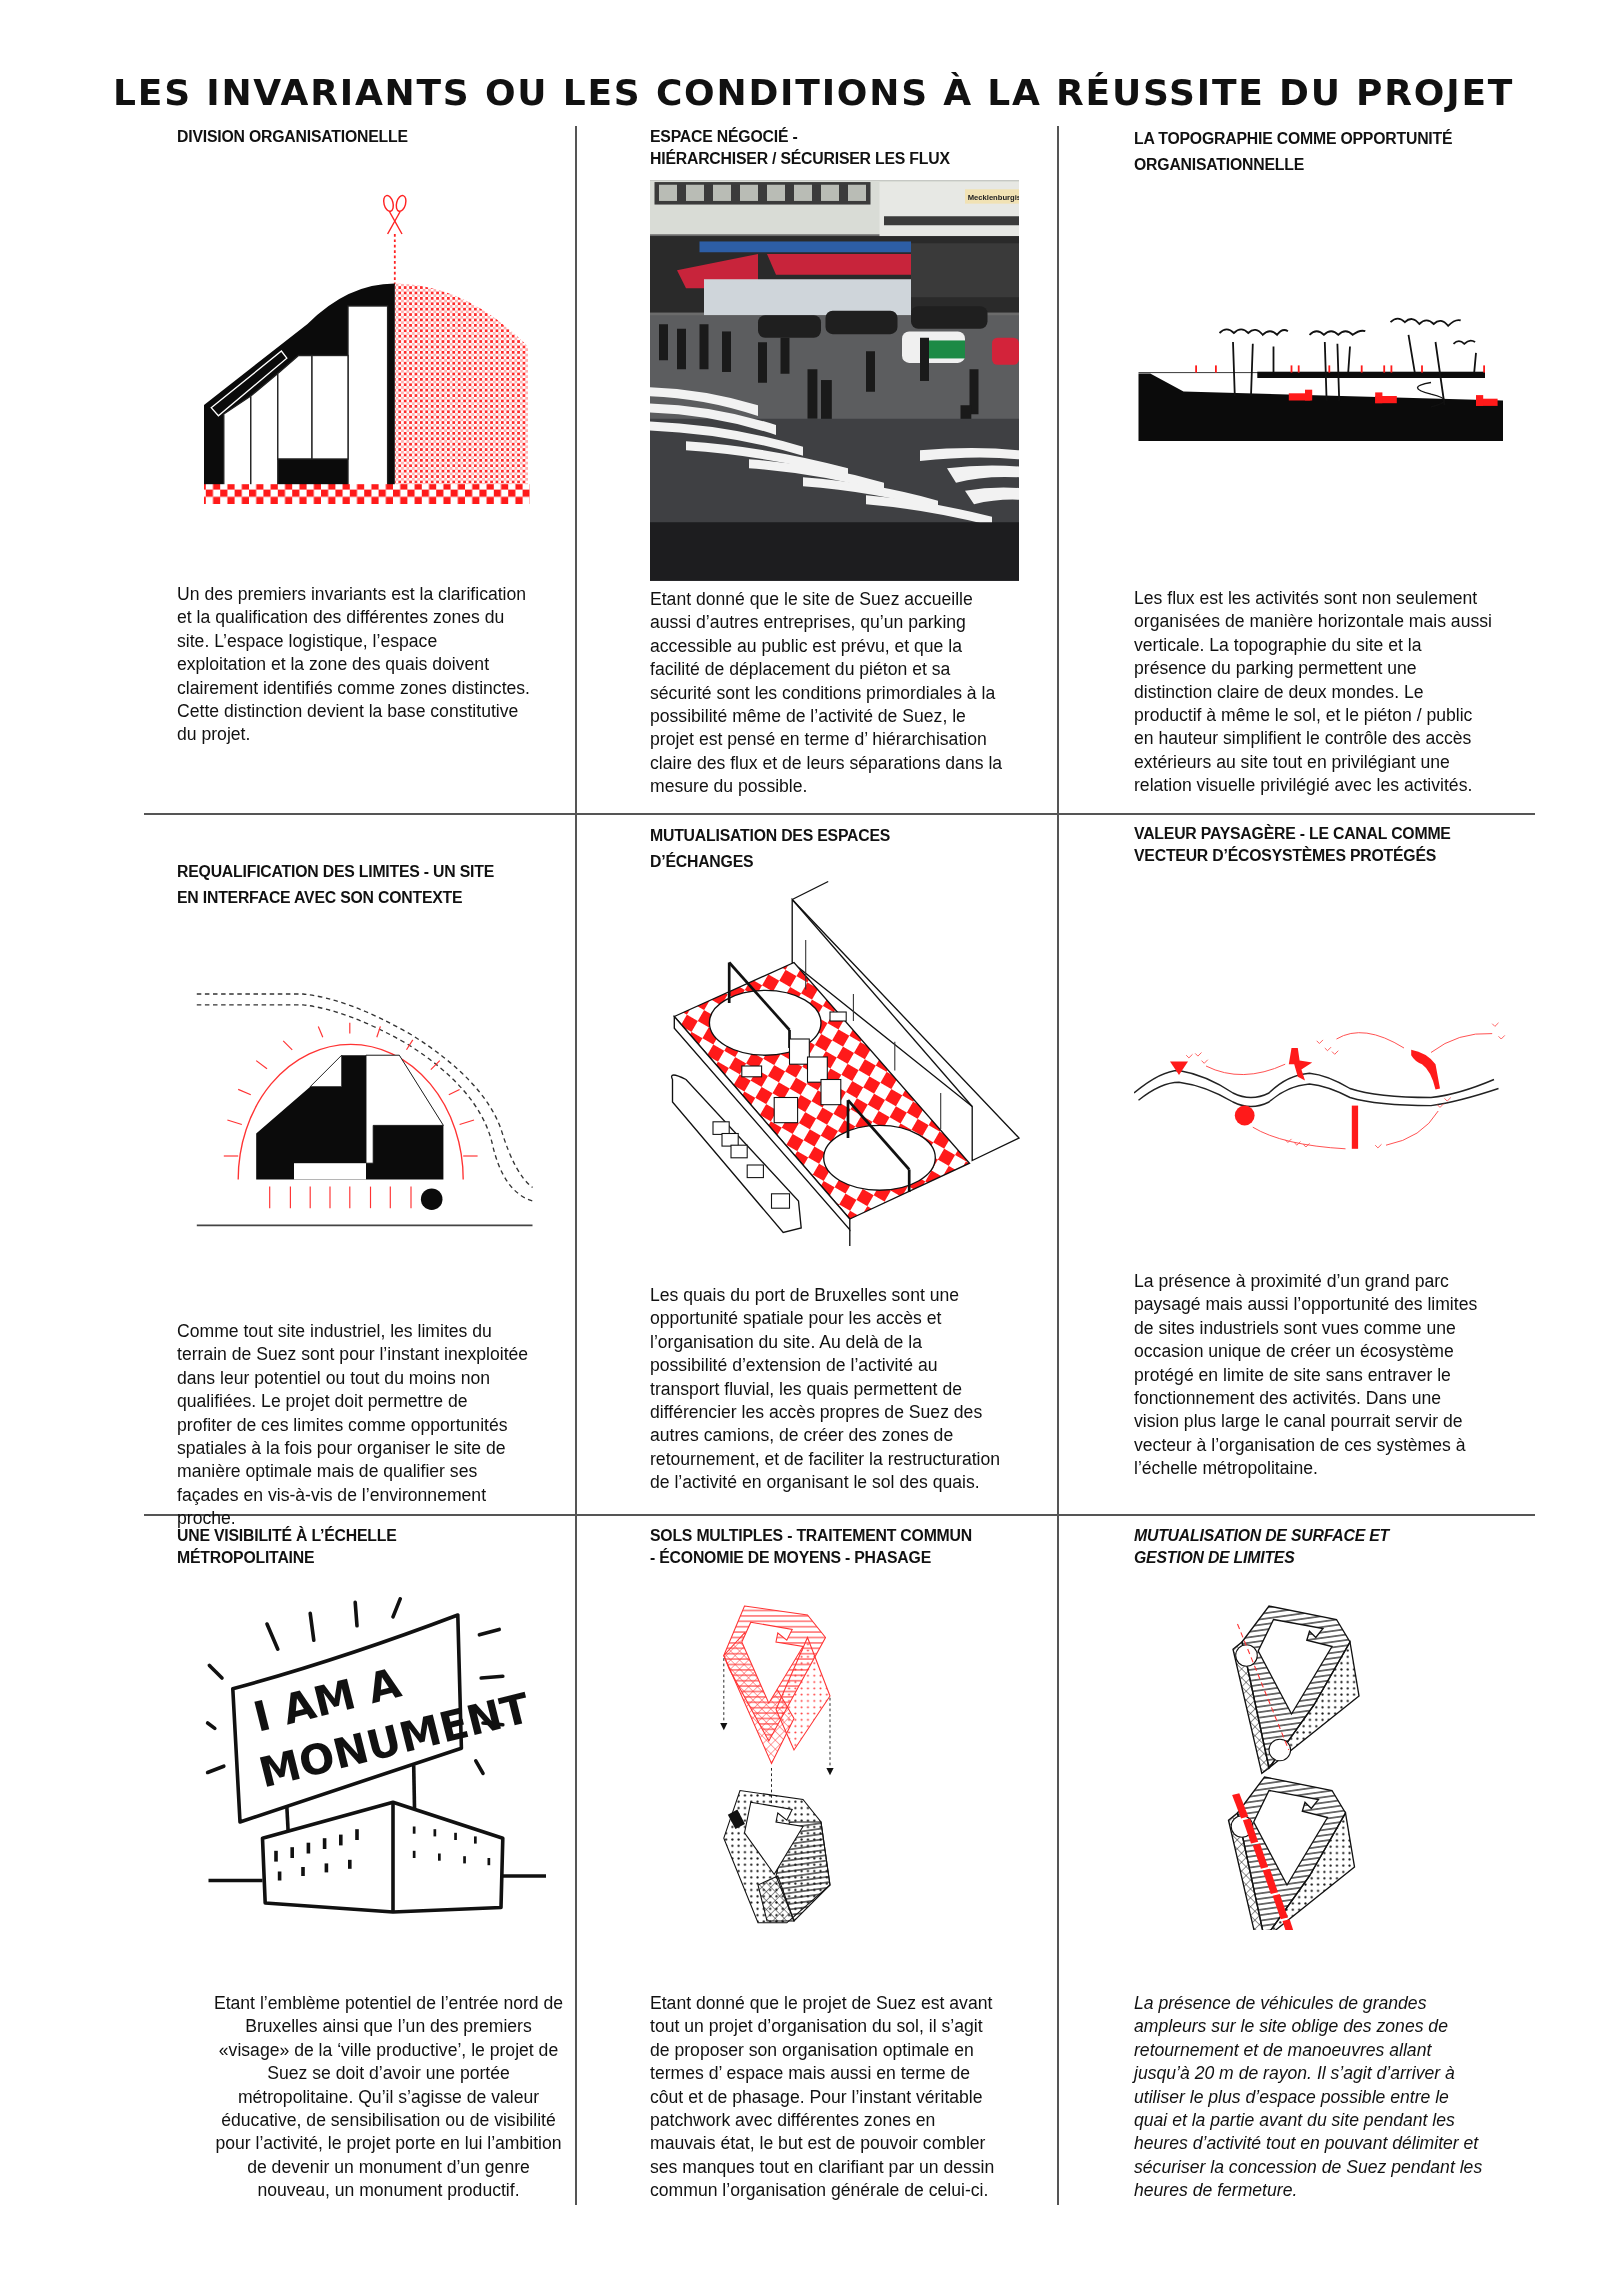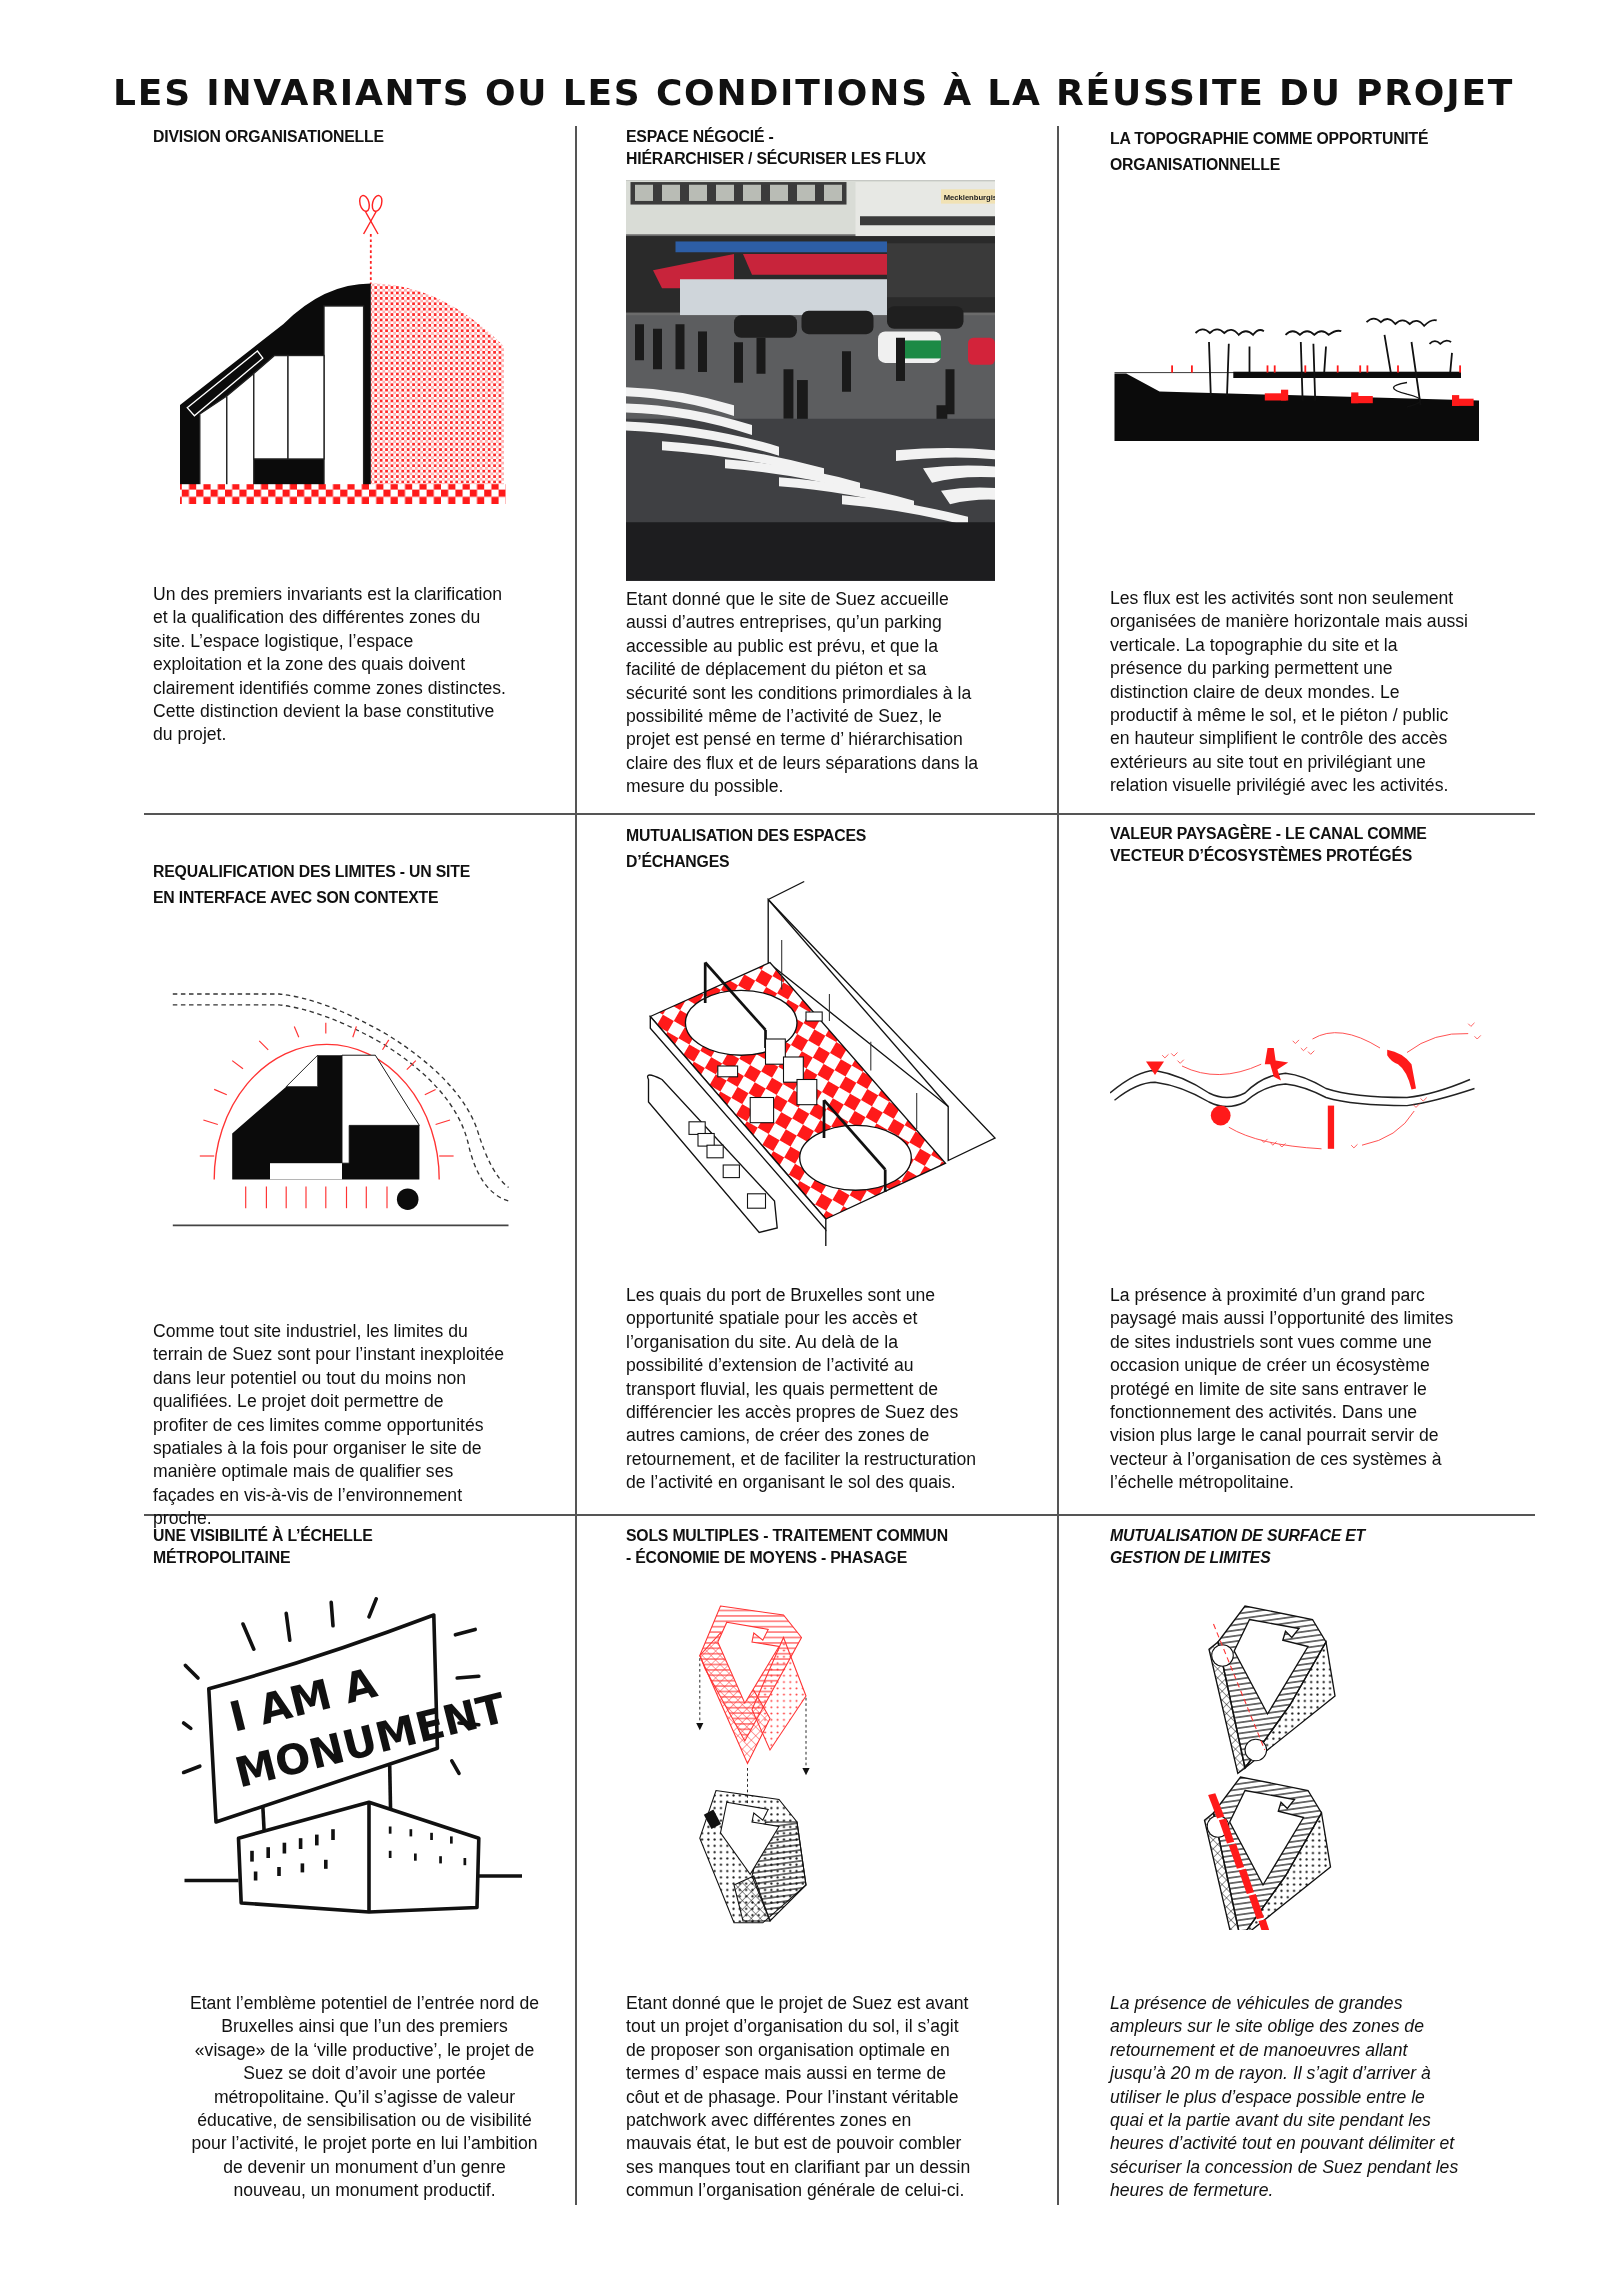--- a/index.html
+++ b/index.html
@@ -3,21 +3,21 @@
 <meta charset="utf-8">
 <style>
   html, body { margin: 0; padding: 0; background: #ffffff; }
   body { width: 1620px; height: 2292px; position: relative; overflow: hidden;
          font-family: "Liberation Sans", sans-serif; color: #111; }
   .page-title { position: absolute; left: 97px; top: 56px; margin: 16px;
     font-family: "DejaVu Sans", sans-serif; font-weight: bold; font-size: 36px;
     letter-spacing: 1.8px; color: #111; }
   .vline { position: absolute; width: 1.8px; background: #555; }
   .hline { position: absolute; height: 1.8px; background: #555; left: 144px; width: 1391px; }
-  .cell { position: absolute; width: 414px; }
+  .cell { position: absolute; width: 414px; margin-left: 24px; }
   .cell h2 { margin: 0; font-family: "Liberation Sans", sans-serif; font-weight: bold;
     font-size: 15.8px; line-height: 21.6px; letter-spacing: -0.2px; text-transform: uppercase;
     white-space: pre-line; color: #111; }
   .cell p { margin: 0; position: absolute; left: 0; font-size: 17.6px; line-height: 23.4px;
     white-space: pre-line; color: #111; width: 423px; }
   .fig { position: absolute; }
   .fig svg { display: block; }
 </style>
 </head>
 <body>
@@ -365,21 +365,21 @@
       </g>
       <g fill="none" stroke="#ff5050" stroke-width="1">
         <path d="M58 48 l3 3 l4 -4 M68 46 l3 3 l4 -4 M75 54 l3 3 l4 -4"></path>
         <path d="M203 32 l3 3 l4 -4 M212 40 l3 3 l4 -4 M220 44 l3 3 l4 -4"></path>
         <path d="M398 13 l3 3 l4 -4 M405 27 l3 3 l4 -4"></path>
         <path d="M168 142 l3 3 l4 -4 M178 145 l3 3 l4 -4 M188 147 l3 3 l4 -4"></path>
         <path d="M268 148 l3 3 l4 -4 M337 103 l3 3 l4 -4 M345 96 l3 3 l4 -4"></path>
       </g>
     </svg>
   </div>
-  <p style="top:461px;">La présence à proximité d’un grand parc
+  <p style="top:447px;">La présence à proximité d’un grand parc
 paysagé mais aussi l’opportunité des limites
 de sites industriels sont vues comme une
 occasion unique de créer un écosystème
 protégé en limite de site sans entraver le
 fonctionnement des activités. Dans une
 vision plus large le canal pourrait servir de
 vecteur à l’organisation de ces systèmes à
 l’échelle métropolitaine.</p>
 </section>
 

